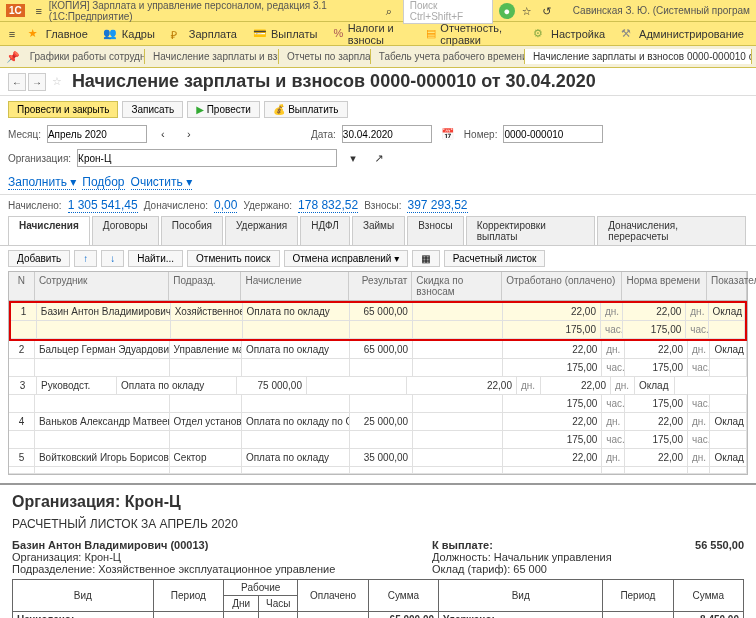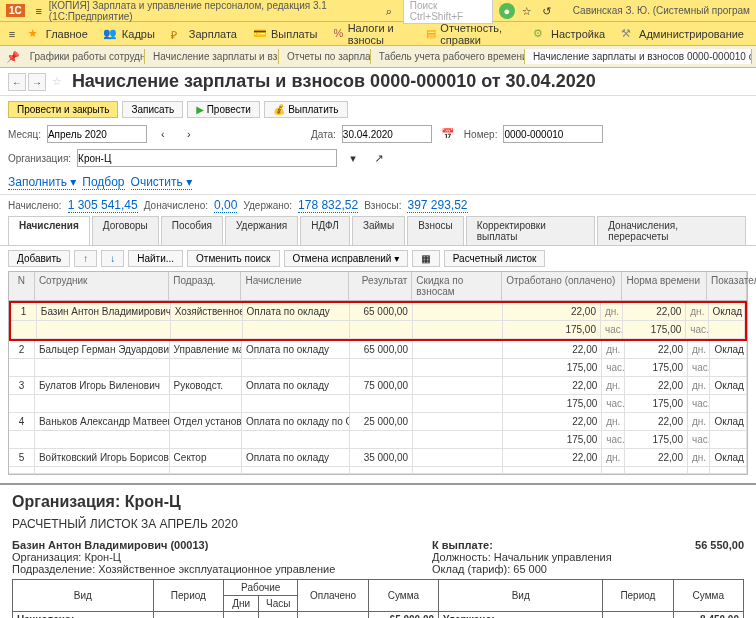--- a/index.html
+++ b/index.html
@@ -263,21 +263,20 @@
           <div class="gc col-work">175,00</div>
           <div class="gc col-wu">час.</div>
           <div class="gc col-norm">175,00</div>
           <div class="gc col-nu">час.</div>
           <div class="gc col-ind"></div>
         </div>
       </div>
       <div>
         <div class="grid-row">
           <div class="gc col-n">3</div>
-          <div class="gc col-emp">Булатов Игорь Виленович</div>
           <div class="gc col-dep">Руководст.</div>
           <div class="gc col-acc">Оплата по окладу</div>
           <div class="gc col-res">75 000,00</div>
           <div class="gc col-disc"></div>
           <div class="gc col-work">22,00</div>
           <div class="gc col-wu">дн.</div>
           <div class="gc col-norm">22,00</div>
           <div class="gc col-nu">дн.</div>
           <div class="gc col-ind">Оклад</div>
         </div>

